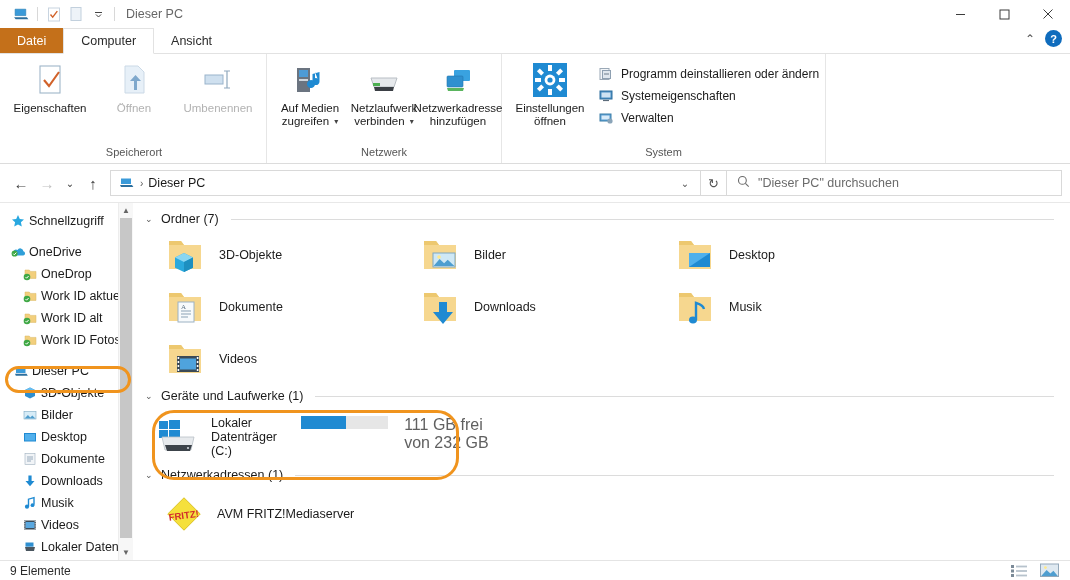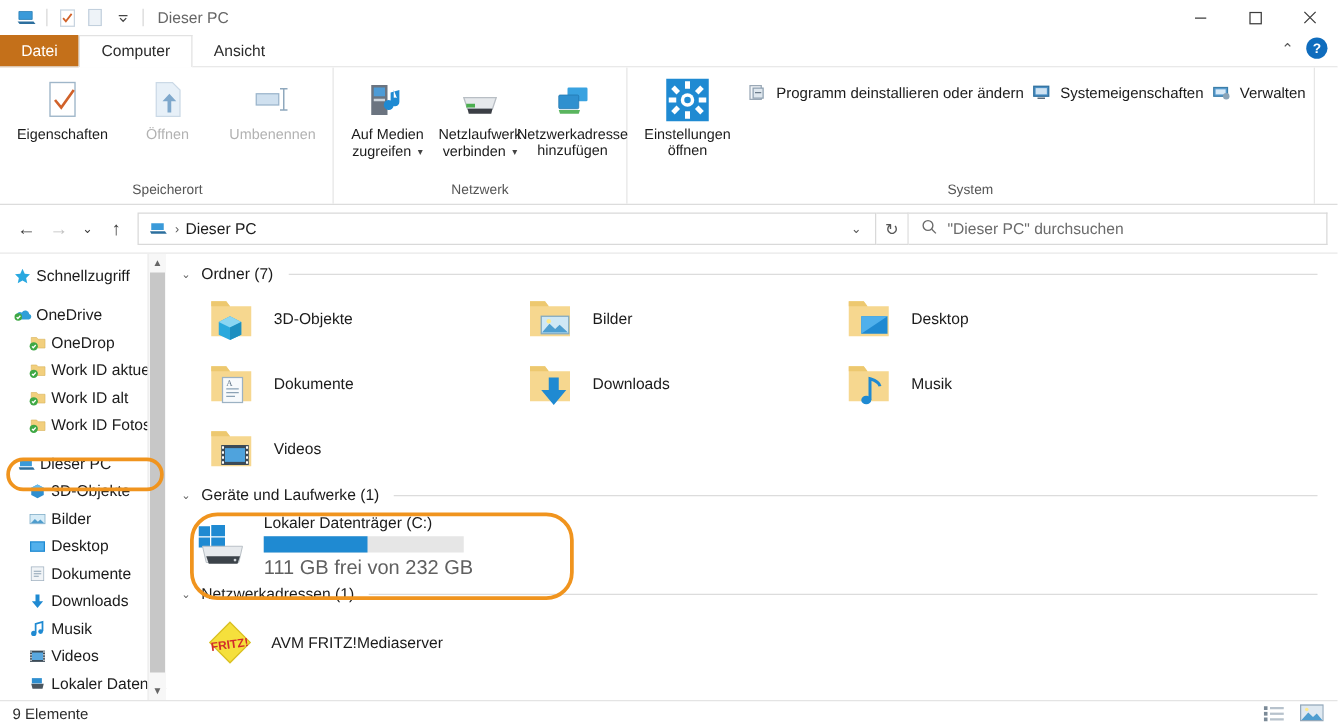--- a/index.html
+++ b/index.html
@@ -38,21 +38,21 @@
   
   .ribbon { height:110px; background:#fff; border-bottom:1px solid #dcdcdc; display:flex; align-items:stretch; padding-left:2px; flex:none; position:relative; }
   .rgroup { display:flex; flex-direction:column; align-items:center; justify-content:space-between; padding:4px 6px 2px 6px; border-right:1px solid #e6e6e6; height:100%; }
   .rgroup-items { display:flex; align-items:flex-start; height:84px; }
   .rgroup-label { font-size:11px; color:#555; padding-bottom:3px; }
   .bigbtn { width:84px; display:flex; flex-direction:column; align-items:center; padding-top:6px; text-align:center; }
   .bigbtn .ico { height:34px; display:flex; align-items:flex-end; justify-content:center; margin-bottom:4px; }
   .bigbtn .lbl { font-size:11.5px; line-height:13px; color:#1b1b1b; }
   .bigbtn.disabled .lbl { color:#b2b2b2; }
   .bigbtn.wide { width:74px; }
-  .smallcol { display:flex; flex-direction:row; justify-content:flex-start; padding:8px 0 0 6px; gap:6px; }
+  .smallcol { display:flex; flex-direction:column; justify-content:flex-start; padding:8px 0 0 6px; gap:6px; }
   .smallbtn { display:flex; align-items:center; gap:7px; font-size:12px; color:#1b1b1b; }
   .smallbtn .ico16 { width:16px; height:16px; display:flex; align-items:center; justify-content:center; }
   .caret { font-size:8px; color:#444; margin-left:2px; vertical-align:middle; }
   .sysgroup-inner { display:flex; align-items:flex-start; }
 
   
   .navbar { height:38px; display:flex; align-items:center; padding:0 8px; gap:0; background:#fff; flex:none; }
   .navbtn { width:26px; height:26px; display:flex; align-items:center; justify-content:center; color:#3b3b3b; font-size:15px; }
   .navbtn.dis { color:#c0c0c0; }
   .navbtn.small { width:20px; font-size:10px; }
@@ -86,21 +86,21 @@
   .section-head { display:flex; align-items:center; gap:6px; padding:9px 16px 3px 12px; }
   .section-chev { font-size:9px; color:#585858; width:10px; }
   .section-title { font-size:12.5px; color:#1b1b1b; white-space:nowrap; }
   .section-rule { flex:1; height:1px; background:#dcdcdc; margin-left:6px; }
   .tile-grid { display:flex; flex-wrap:wrap; padding-left:20px; }
   .tile { width:255px; height:52px; display:flex; align-items:center; gap:12px; padding-left:10px; }
   .tile .ticon { width:44px; height:44px; display:flex; align-items:center; justify-content:center; flex:none; }
   .tile .tlabel { font-size:12.5px; color:#1b1b1b; }
   .drive-tile { width:270px; height:60px; display:flex; align-items:center; gap:10px; padding-left:14px; margin-left:6px; }
   .drive-icon { width:48px; height:44px; flex:none; display:flex; align-items:center; justify-content:center; }
-  .drive-info { display:flex; flex-direction:column; gap:4px; padding-top:2px; }
+  .drive-info { display:flex; flex-direction:row; gap:16px; padding-top:2px; }
   .drive-name { font-size:12.5px; color:#1b1b1b; }
   .bar-track { width:160px; height:13px; background:#e6e6e6; }
   .bar-fill { height:13px; background:#1f8ad2; }
   .drive-free { font-size:16px; color:#606060; }
   .net-row { display:flex; align-items:center; gap:12px; padding:8px 0 0 30px; }
   .net-icon { width:42px; height:42px; display:flex; align-items:center; justify-content:center; flex:none; }
   .net-label { font-size:12.5px; color:#1b1b1b; }
 
   
   .hl { position:absolute; border:3px solid #f0941e; border-radius:22px; pointer-events:none; z-index:20; }

